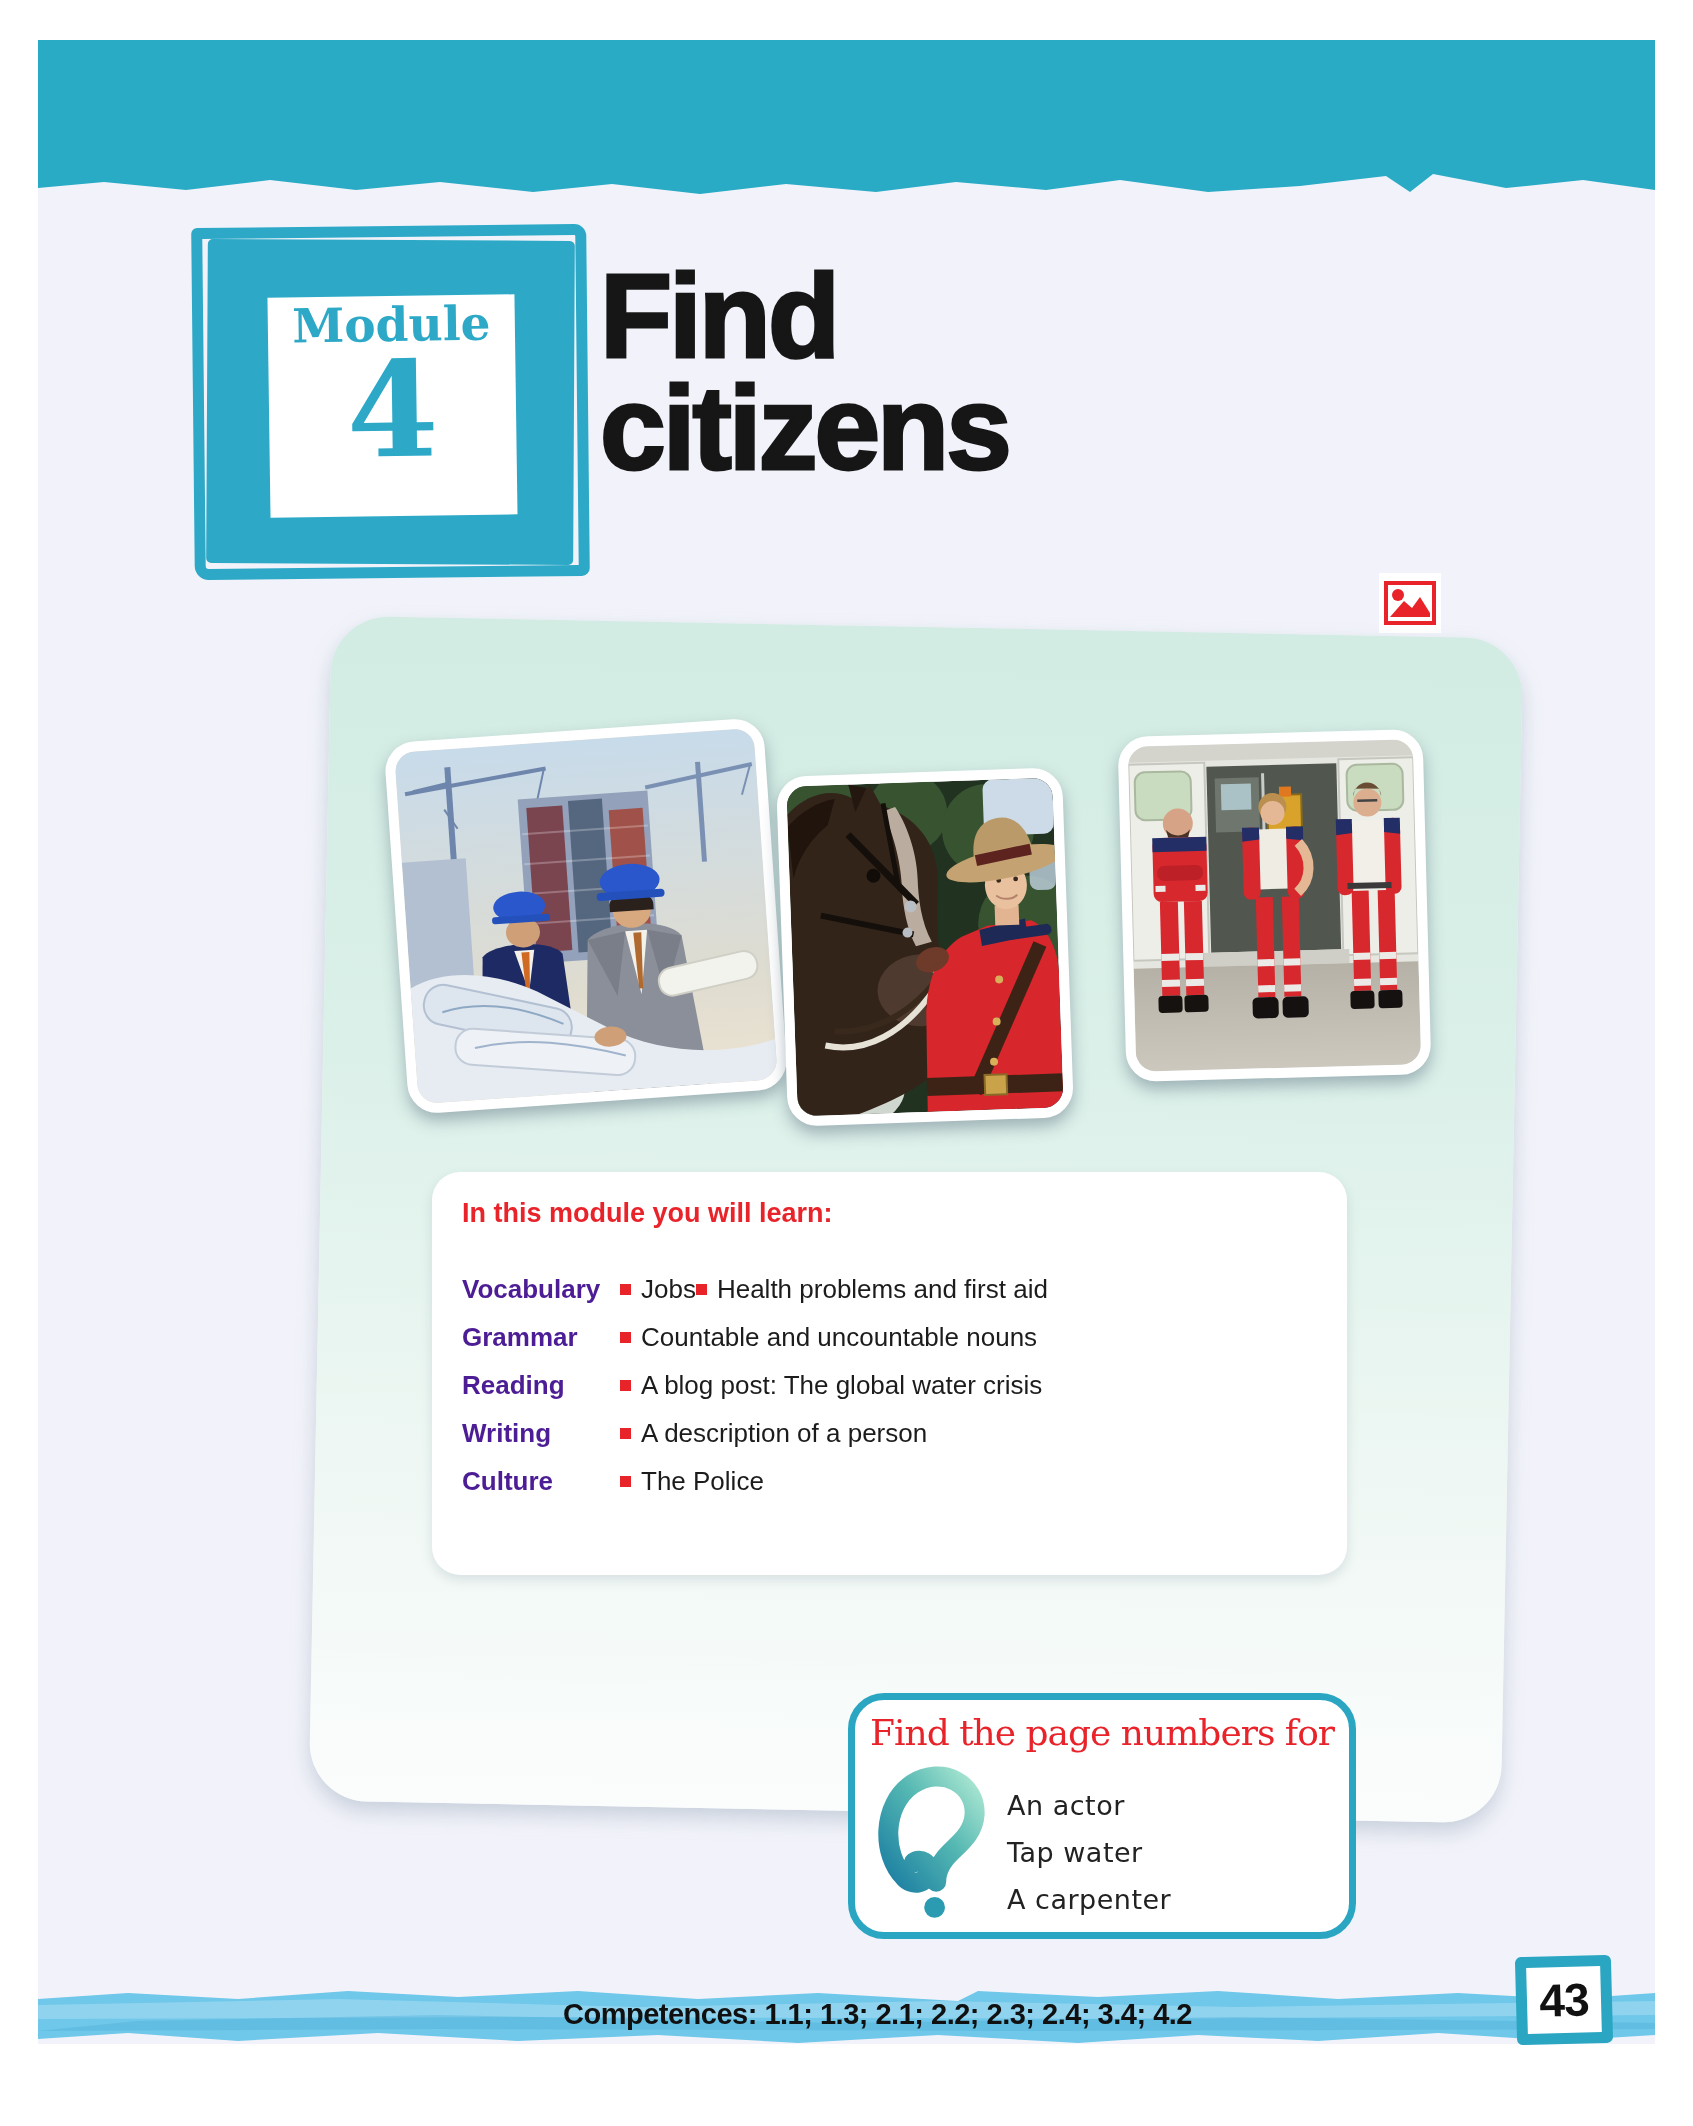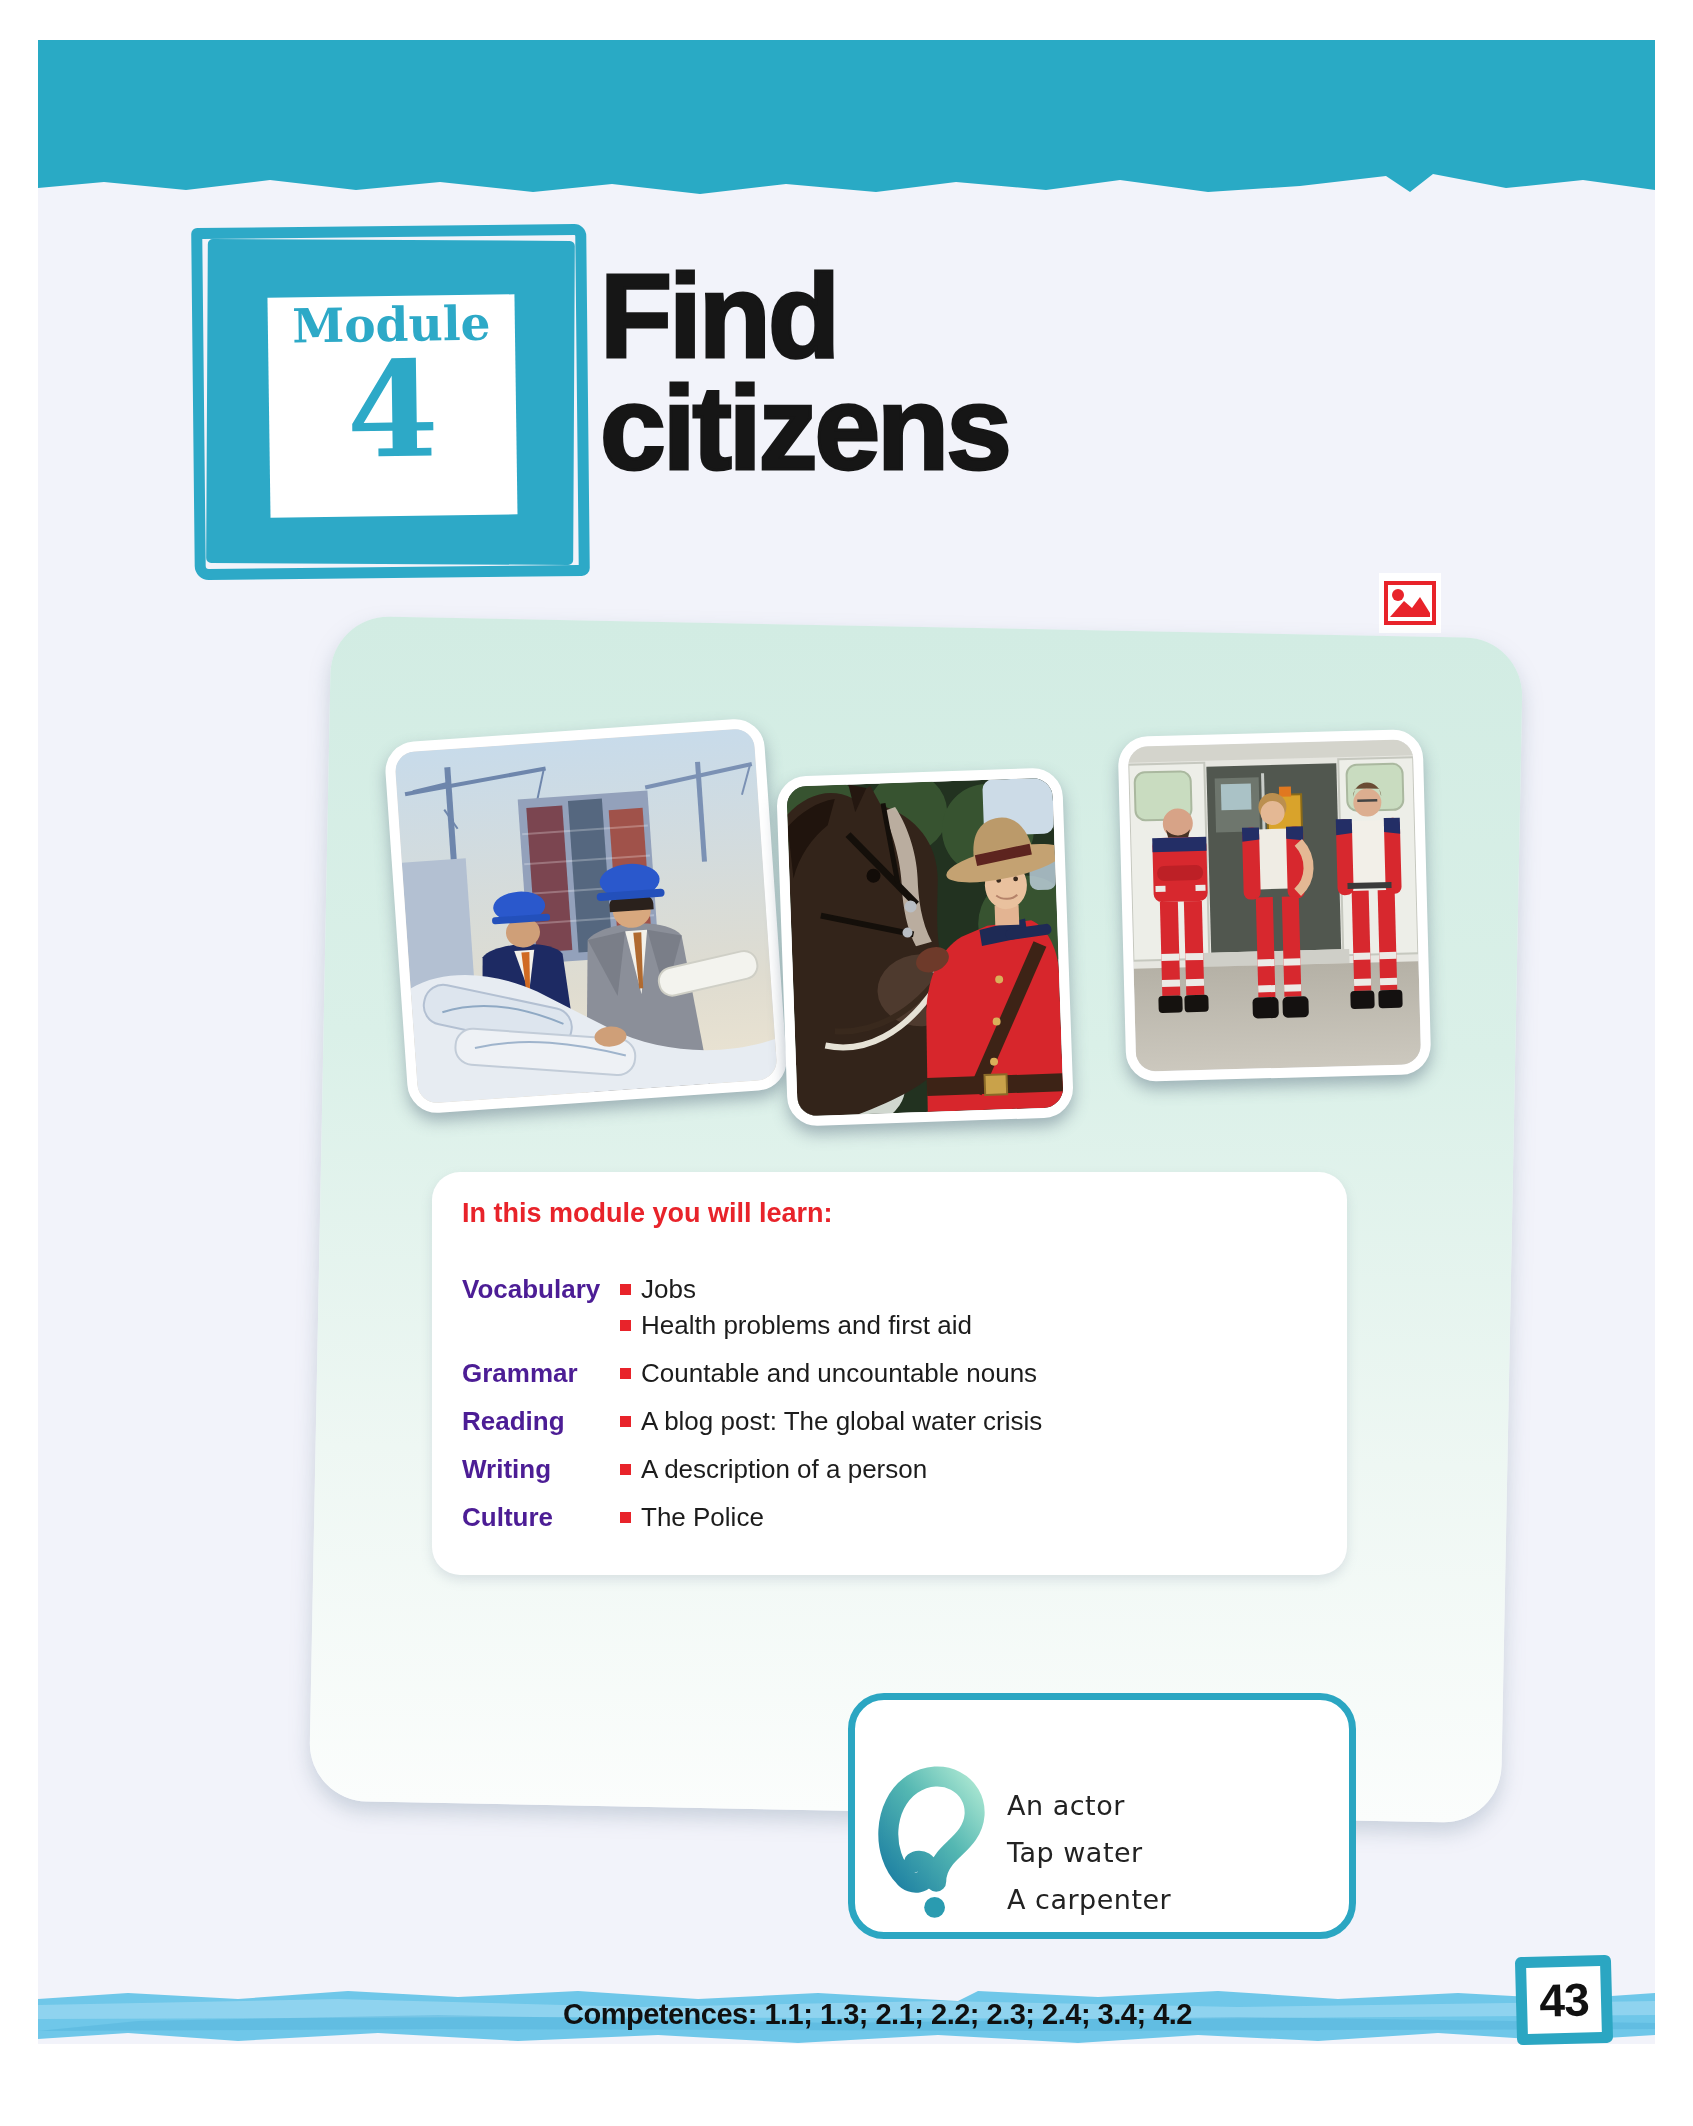--- a/index.html
+++ b/index.html
@@ -38,21 +38,21 @@
   .photo-1{left:396px;top:730px;width:380px;height:372px;transform:rotate(-4deg);}
   .photo-2{left:782px;top:772px;width:286px;height:350px;transform:rotate(-2deg);}
   .photo-3{left:1122px;top:733px;width:305px;height:345px;transform:rotate(-1.5deg);}
 
   
   .learn-box{position:absolute;left:432px;top:1172px;width:915px;height:403px;background:#ffffff;
     border-radius:28px;box-shadow:0 5px 12px rgba(110,130,150,.2);box-sizing:border-box;padding:26px 30px 0 30px;}
   .learn-heading{color:#e8232a;font-weight:bold;font-size:27px;margin-bottom:42px;}
   .learn-row{display:flex;margin-bottom:12px;}
   .learn-label{width:158px;flex:0 0 158px;font-weight:bold;font-size:26px;color:#4c1d95;line-height:36px;}
-  .learn-items{display:flex;flex-direction:column;}
+  .learn-items{display:flex;flex-direction:row;}
   .learn-item{display:flex;align-items:center;font-size:26px;color:#1c1c1c;line-height:36px;}
   .bullet{width:11px;height:11px;background:#e8232a;margin-right:10px;flex:0 0 11px;}
 
   
   .find-box{position:absolute;left:848px;top:1693px;width:508px;height:246px;background:#ffffff;
     border:7px solid #2ba6c2;border-radius:36px;box-sizing:border-box;}
   .find-title{font-family:"DejaVu Serif",cursive;font-size:36px;color:#e8232a;text-align:center;margin-top:12px;
     letter-spacing:-1px;}
   .qmark{position:absolute;left:22px;top:52px;width:112px;height:178px;}
   .find-items{position:absolute;left:152px;top:82px;}
@@ -363,20 +363,21 @@
       <div class="learn-items">
         <div class="learn-item">
           <span class="bullet"></span>
           <span>The Police</span>
         </div>
       </div>
     </div>
   </div>
 
   <div class="find-box">
+    <div class="find-title">Find the page numbers for</div>
     <svg class="qmark" viewBox="0 0 140 210">
       <defs>
         <linearGradient id="qg" x1="0" y1="1" x2="1" y2="0">
           <stop offset="0" stop-color="#1c7fa2"></stop>
           <stop offset="0.55" stop-color="#54b7b2"></stop>
           <stop offset="1" stop-color="#abe7d2"></stop>
         </linearGradient>
       </defs>
       <path d="M46 132 C54 126 66 132 64 144 C62 158 44 162 34 150 C6 122 6 60 44 34 C82 10 124 34 122 72 C120 100 96 112 84 128 C76 138 74 146 74 156" fill="none" stroke="url(#qg)" stroke-width="25" stroke-linecap="round"></path>
       <circle cx="72" cy="188" r="13" fill="#2a9bb0"></circle>

